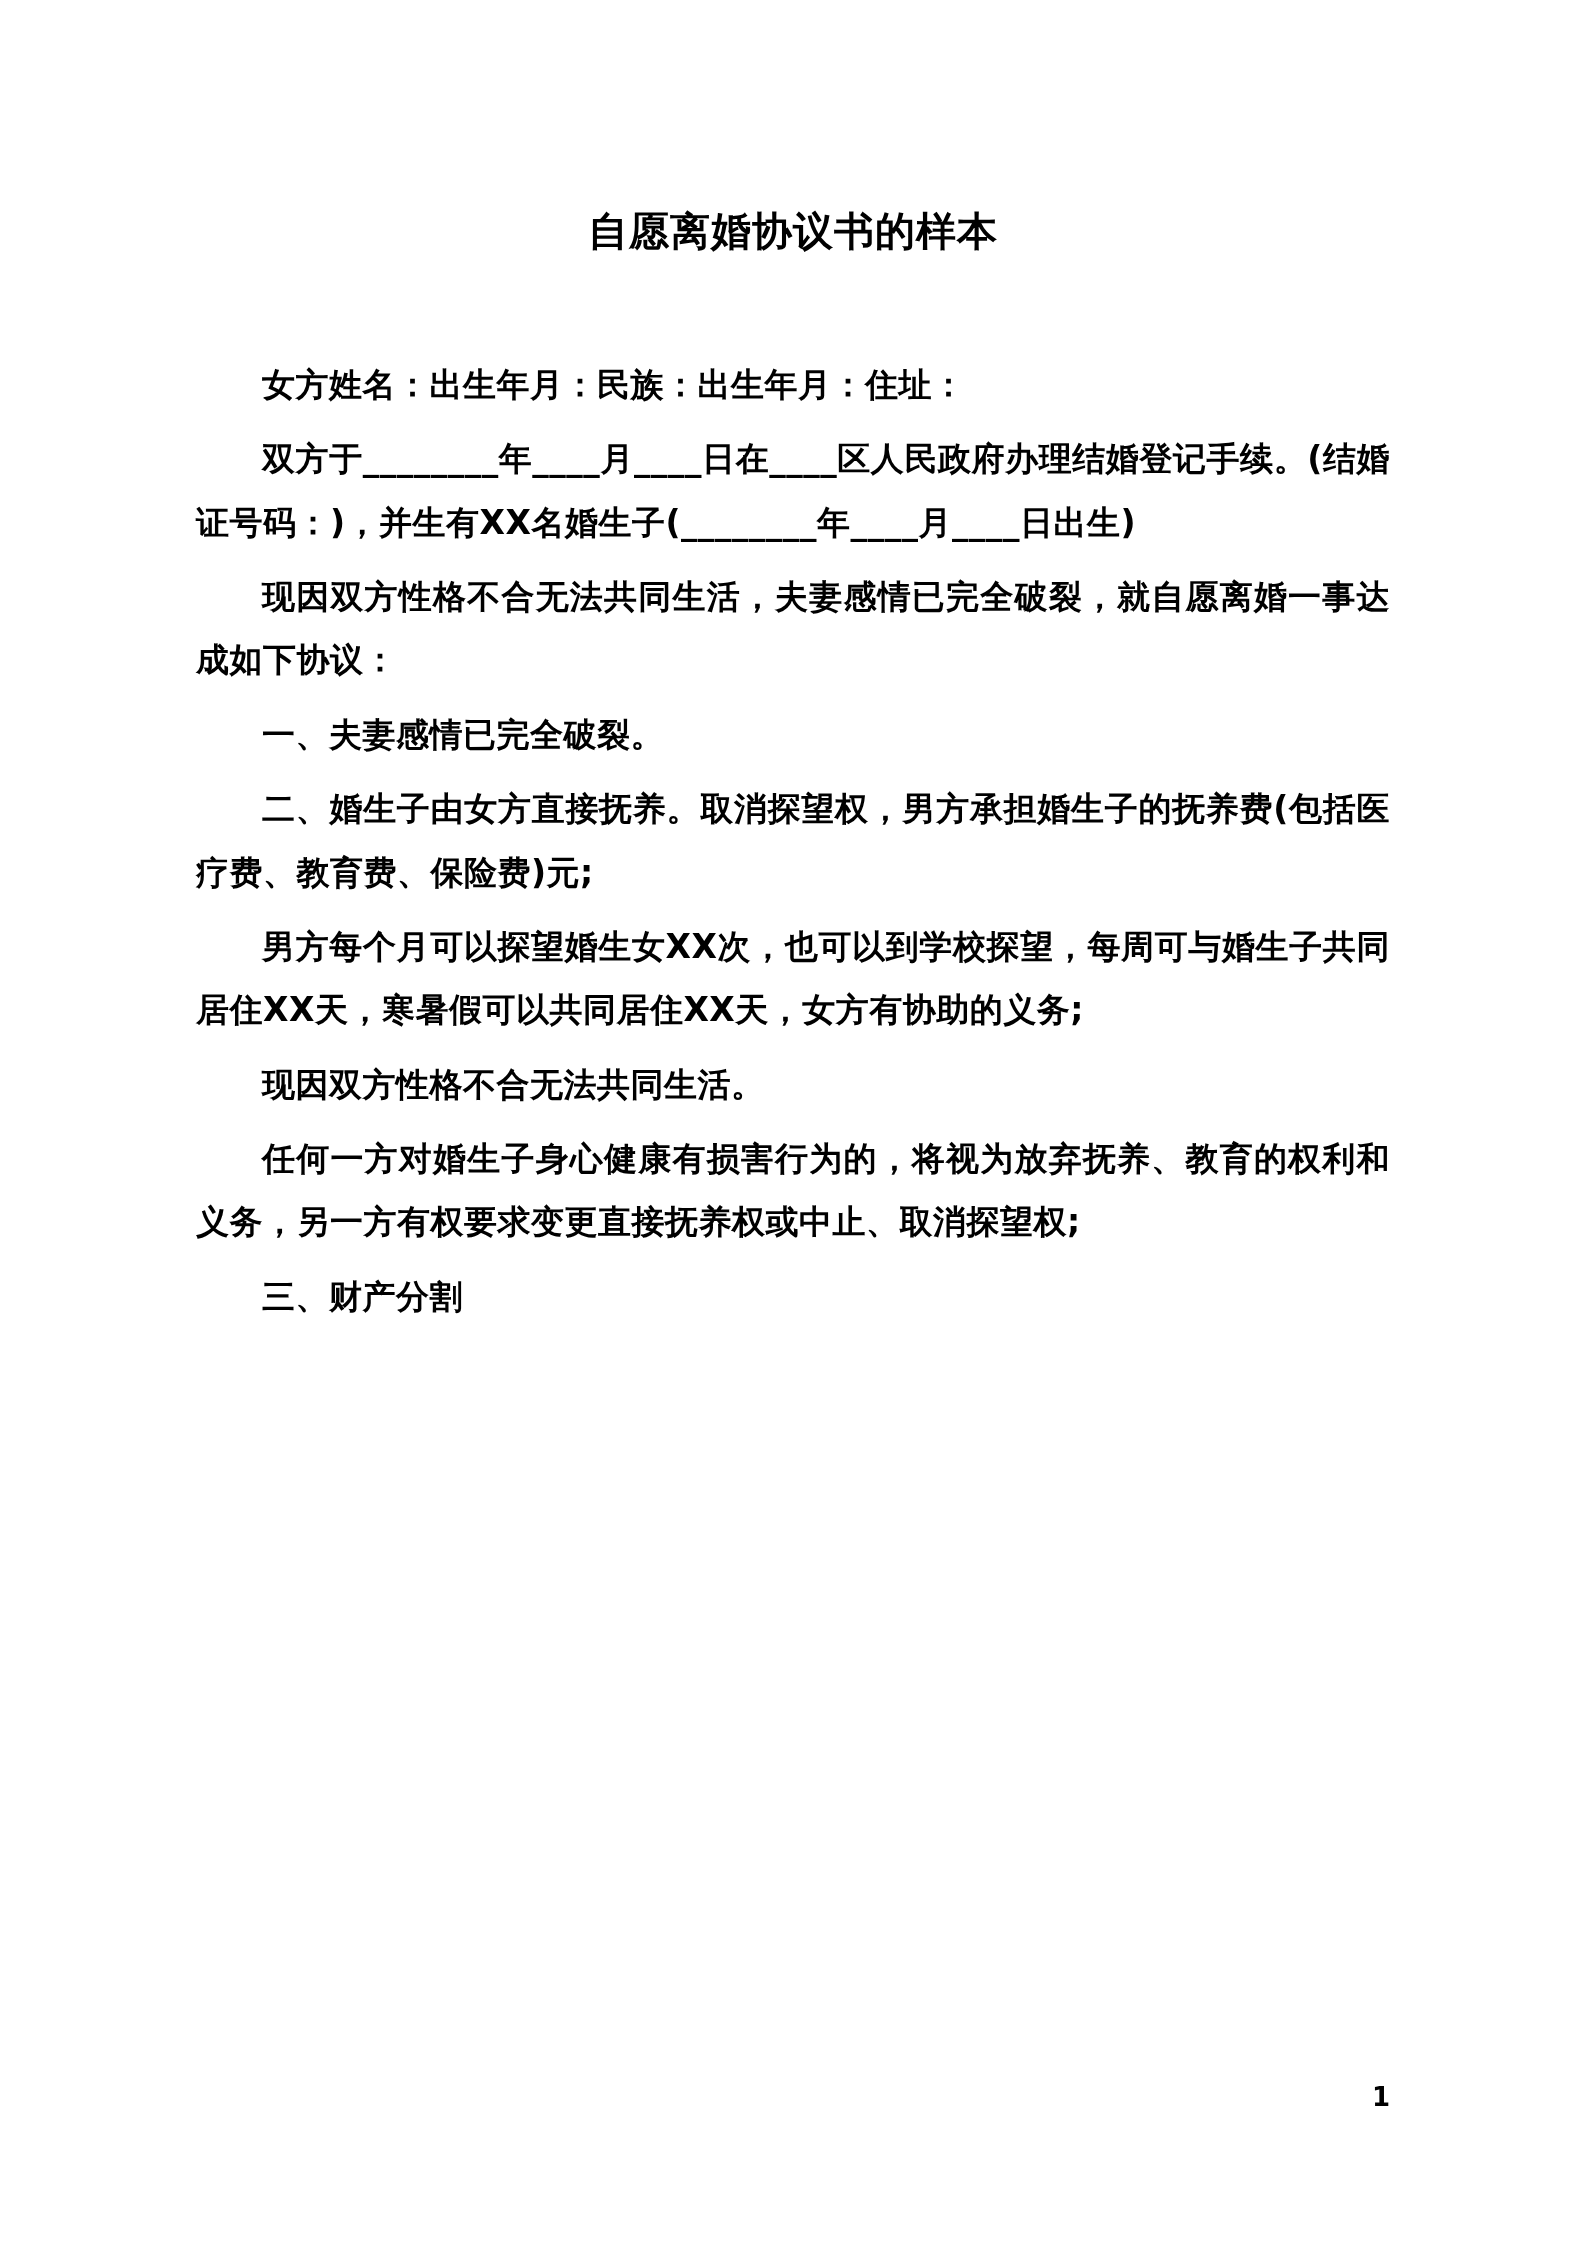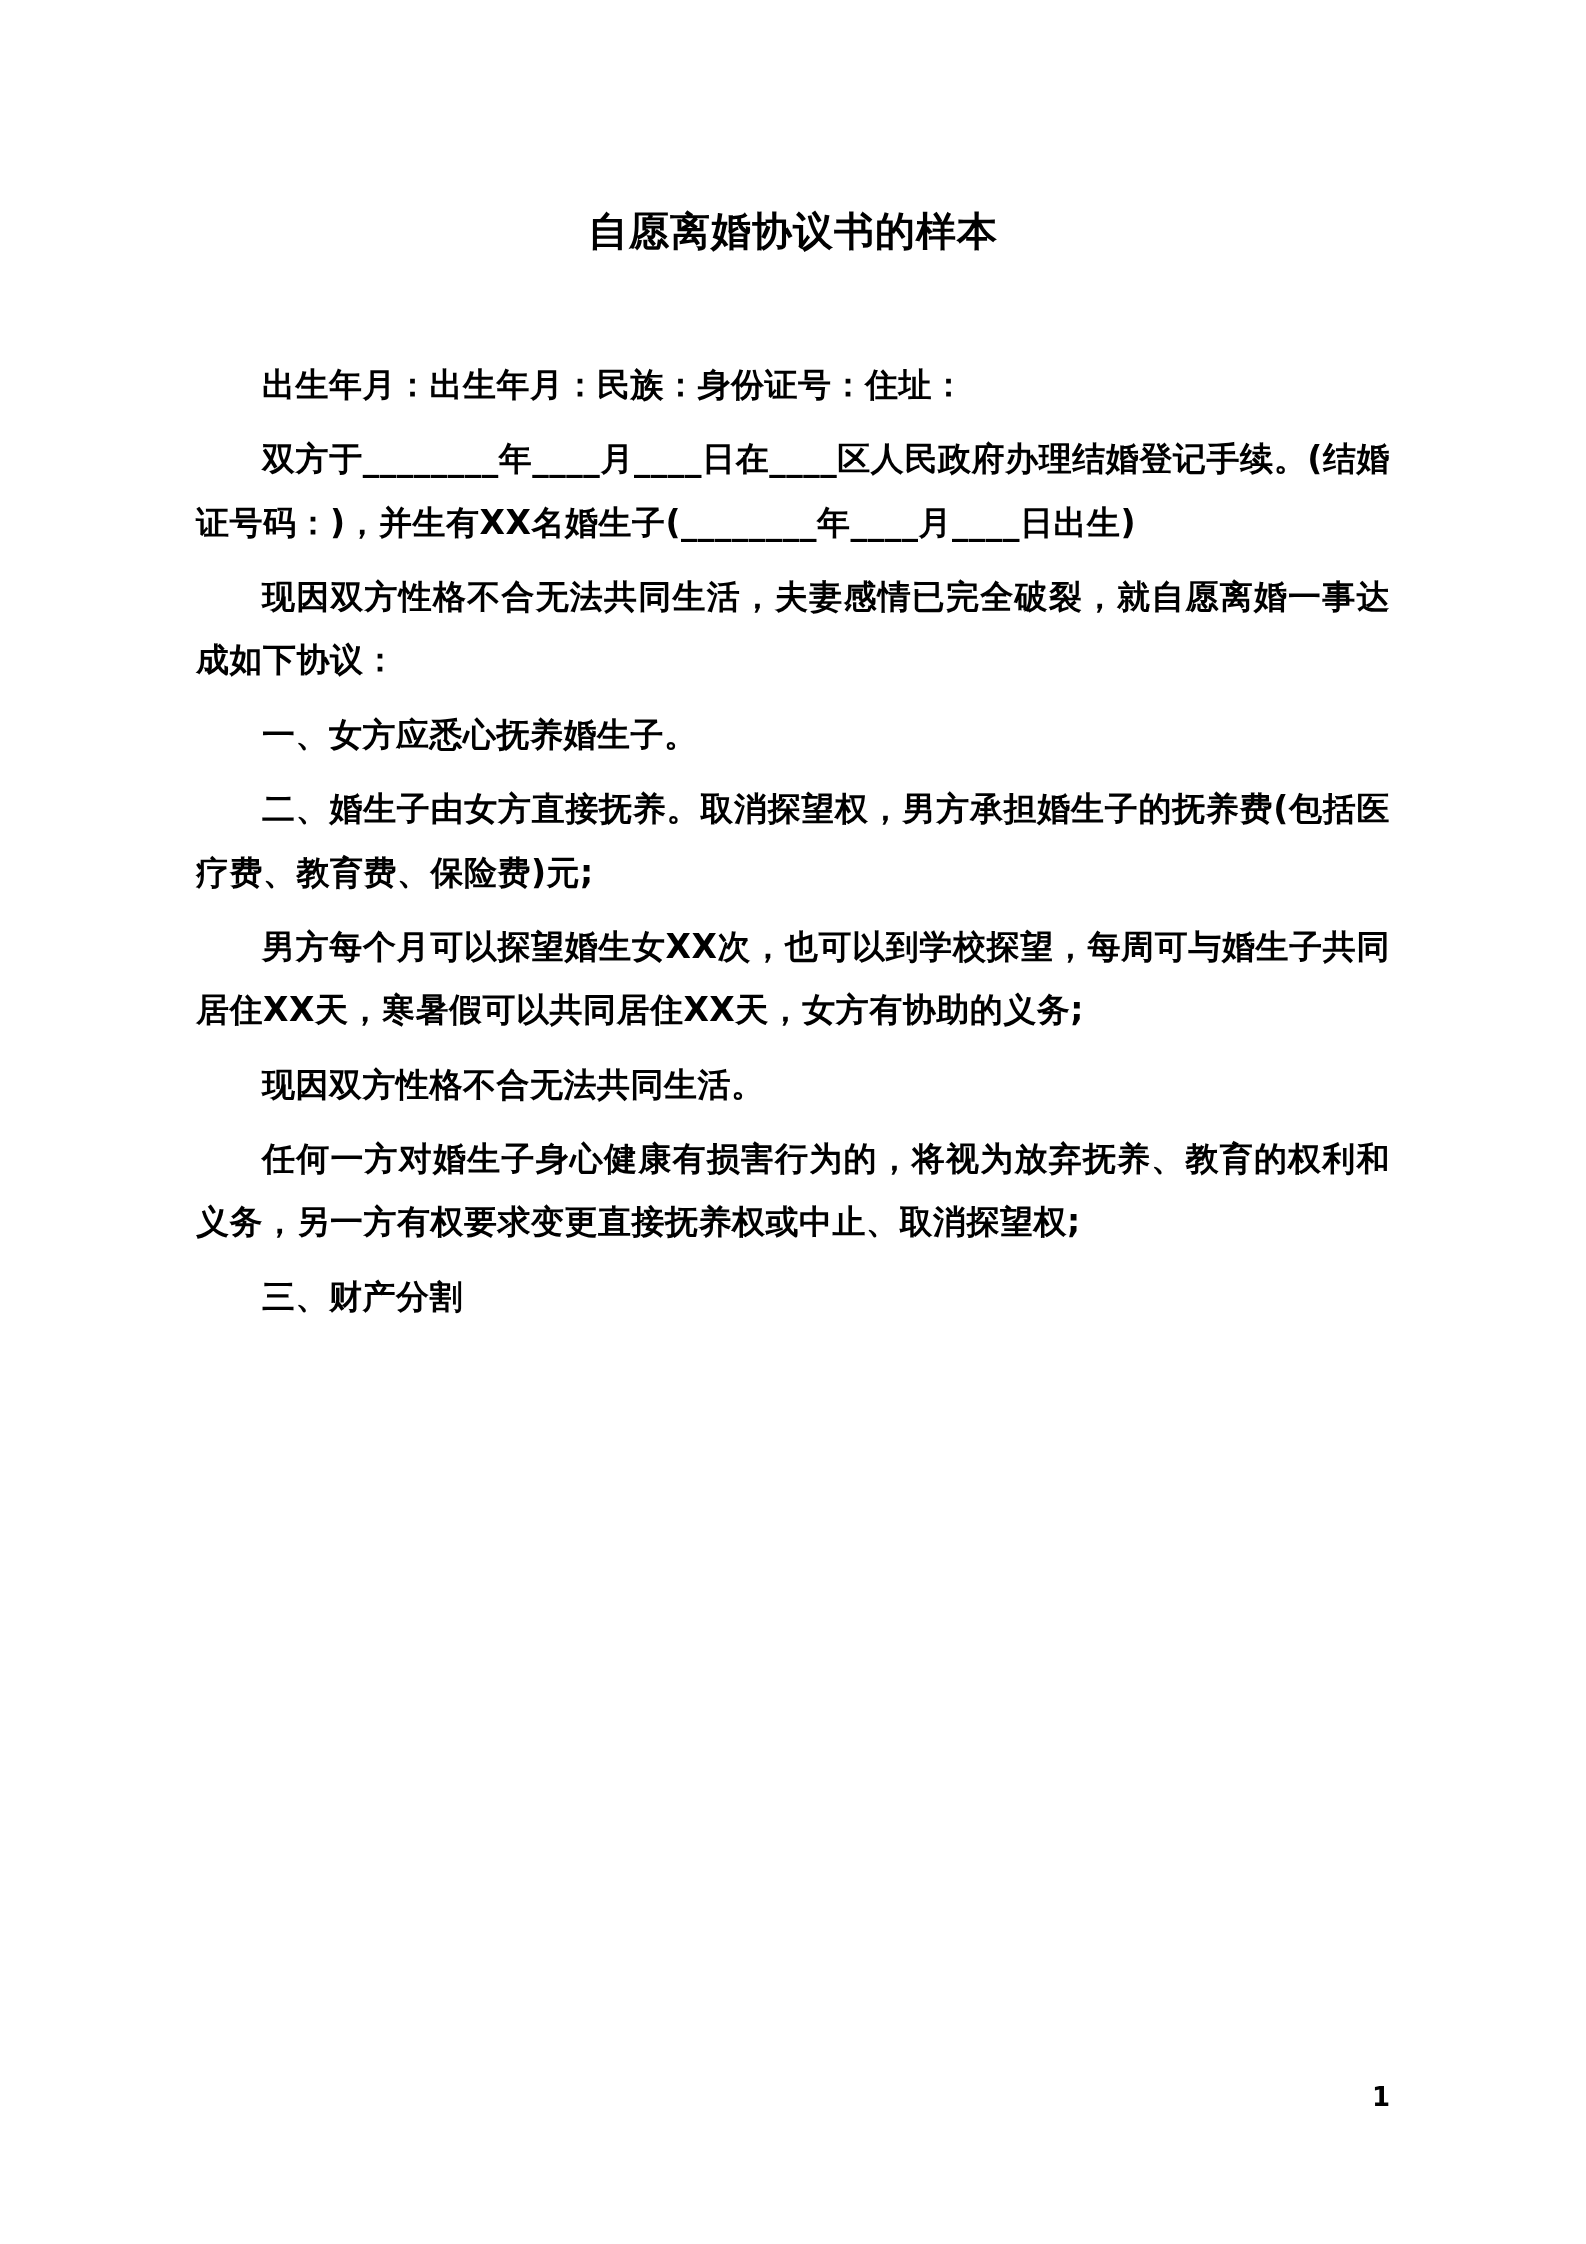--- a/index.html
+++ b/index.html
@@ -58,24 +58,24 @@
   }
 </style>
 </head>
 <body>
 
 <div class="page">
 
   <h1 class="doc-title">自愿离婚协议书的样本</h1>
 
   <div class="body-block">
-    <p class="para indent">出生年月：出生年月：民族：身份证号：住址：</p>
+    <p class="para indent">女方姓名：出生年月：民族：出生年月：住址：</p>
     <p class="para indent">双方于________年____月____日在____区人民政府办理结婚登记手续。(结婚证号码：)，并生有XX名婚生子(________年____月____日出生)</p>
     <p class="para indent">现因双方性格不合无法共同生活，夫妻感情已完全破裂，就自愿离婚一事达成如下协议：</p>
-    <p class="para indent">一、女方应悉心抚养婚生子。</p>
+    <p class="para indent">一、夫妻感情已完全破裂。</p>
     <p class="para indent">二、婚生子由女方直接抚养。取消探望权，男方承担婚生子的抚养费(包括医疗费、教育费、保险费)元;</p>
     <p class="para indent">男方每个月可以探望婚生女XX次，也可以到学校探望，每周可与婚生子共同居住XX天，寒暑假可以共同居住XX天，女方有协助的义务;</p>
     <p class="para indent">现因双方性格不合无法共同生活。</p>
     <p class="para indent">任何一方对婚生子身心健康有损害行为的，将视为放弃抚养、教育的权利和义务，另一方有权要求变更直接抚养权或中止、取消探望权;</p>
     <p class="para indent">三、财产分割</p>
   </div>
 
   <div class="page-number">1</div>
 
 </div>

